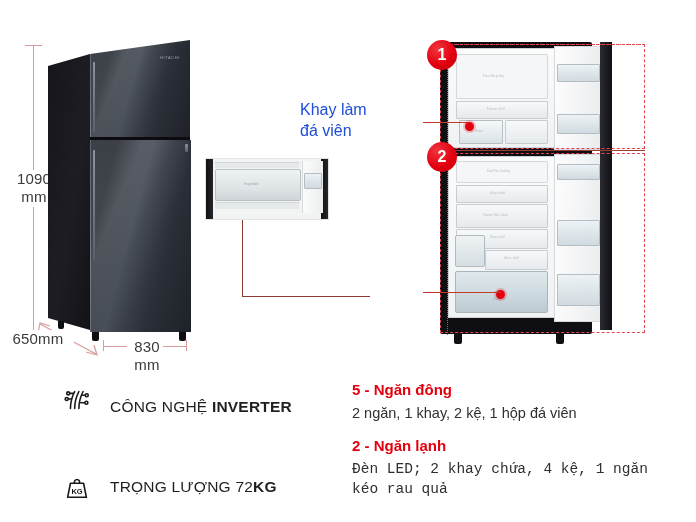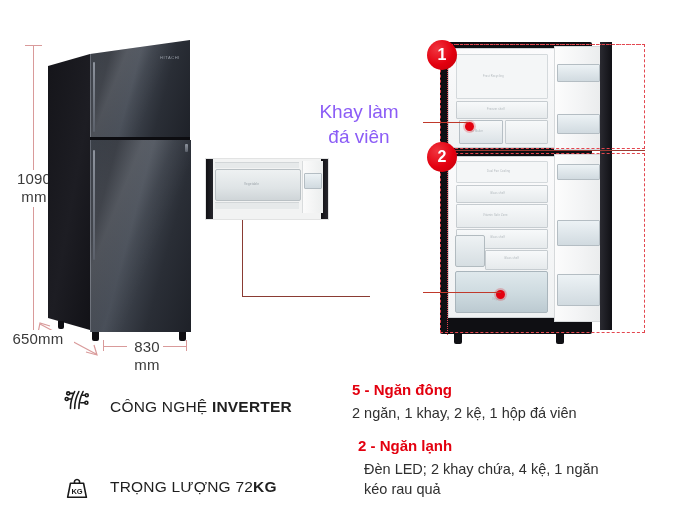--- a/index.html
+++ b/index.html
@@ -237,25 +237,25 @@
     font-size: 16px;
     font-weight: bold;
     display: flex;
     align-items: center;
     justify-content: center;
     font-family: "Liberation Sans", sans-serif;
     z-index: 6;
   }
   .callout {
     position: absolute;
-    font-size: 19px;
-    color: #8b5cf6;
+    font-size: 16px;
+    color: #1d4ed8;
     line-height: 1.32;
     white-space: pre-line;
-    text-align: center;
+    text-align: left;
   }
 
   
   .spec-row {
     position: absolute;
     display: flex;
     align-items: center;
     gap: 16px;
   }
   .spec-icon {
@@ -462,17 +462,17 @@
       </svg>
     </div>
     <div class="spec-label">
       <span>TRỌNG LƯỢNG 72</span><b>KG</b>
     </div>
   </div>
 
   <div class="feat-head" style="left:352px;top:381px;">5 - Ngăn đông</div>
   <div class="feat-body" style="left:352px;top:403px;width:330px;">2 ngăn, 1 khay, 2 kệ, 1 hộp đá viên</div>
 
-  <div class="feat-head" style="left:352px;top:437px;margin-left:6px;">2 - Ngăn lạnh</div>
-  <div class="feat-body" style="left:364px;top:459px;width:330px;">Đèn LED; 2 khay chứa, 4 kệ, 1 ngăn
+  <div class="feat-head" style="left:352px;top:437px;">2 - Ngăn lạnh</div>
+  <div class="feat-body" style="left:352px;top:459px;width:330px;font-family:Liberation Mono, monospace;">Đèn LED; 2 khay chứa, 4 kệ, 1 ngăn
 kéo rau quả</div>
 
 </div>
 
 </body></html>

